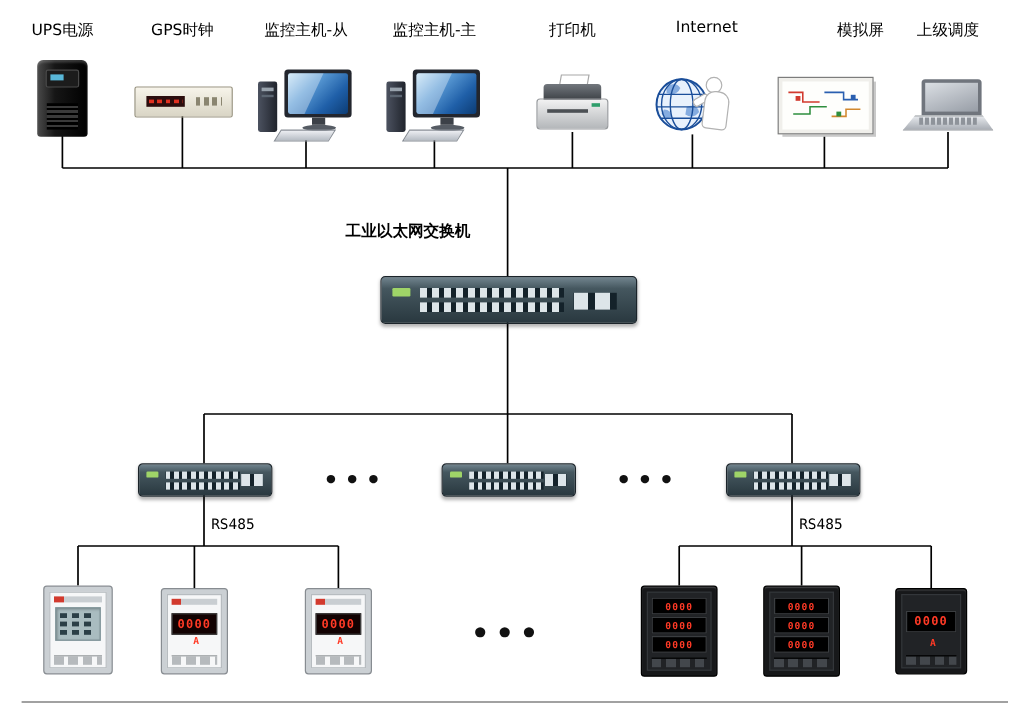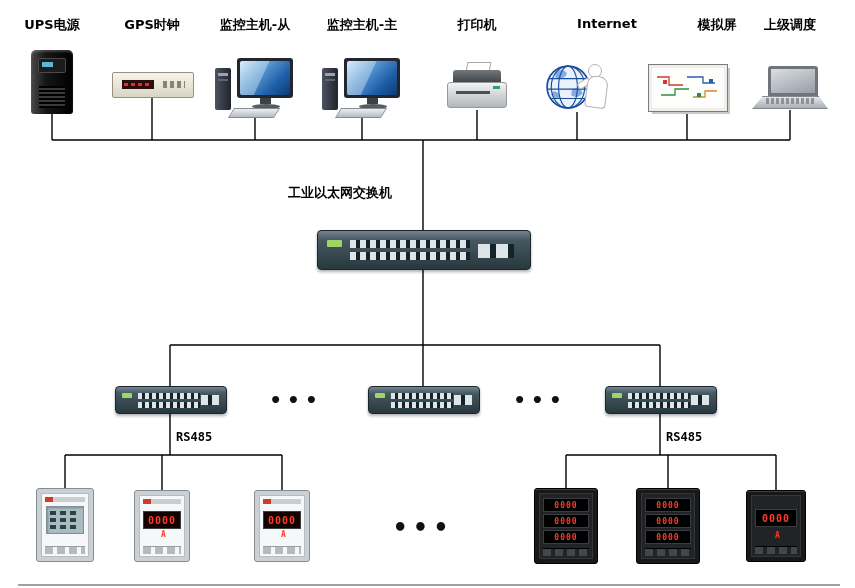--- a/index.html
+++ b/index.html
@@ -2,23 +2,23 @@
 <html><head>
 <meta charset="utf-8">
 <style>
   html,body{margin:0;padding:0;background:#fff;}
   .canvas{
     position:relative;width:855px;height:588px;background:#ffffff;overflow:hidden;
     font-family:"DejaVu Sans","Liberation Sans",sans-serif;color:#000;
   }
   .wires{position:absolute;left:0;top:0;width:855px;height:588px;}
 
-  .lbl{position:absolute;top:16px;height:18px;font-size:13px;font-weight:bold;text-align:center;white-space:nowrap;}
+  .lbl{position:absolute;top:16px;height:18px;font-size:13px;font-weight:normal;text-align:center;white-space:nowrap;}
   .txt{position:absolute;font-size:13px;font-weight:bold;white-space:nowrap;}
-  .rs{position:absolute;font-size:12px;font-weight:bold;font-family:"DejaVu Sans Mono",monospace;}
+  .rs{position:absolute;font-size:12px;font-weight:normal;font-family:"DejaVu Sans Mono",monospace;}
   .dots{position:absolute;font-weight:bold;letter-spacing:5px;text-align:center;color:#111;}
 
   .dev{position:absolute;}
 
   
   .ic-ups{width:42px;height:64px;background:linear-gradient(90deg,#4a4a4a,#161616 35%,#000);border-radius:5px 5px 3px 3px;box-shadow:inset 0 2px 2px rgba(255,255,255,.2);}
   .ic-ups .panel{position:absolute;top:8px;left:7px;right:7px;height:13px;background:#1c1c1c;border:1px solid #4a4a4a;border-radius:2px;}
   .ic-ups .led{position:absolute;top:12px;left:11px;width:11px;height:5px;background:#59b7d8;}
   .ic-ups .vents{position:absolute;bottom:6px;left:8px;right:8px;height:22px;background:repeating-linear-gradient(0deg,#000 0 2px,#3a3a3a 2px 4px);}
 
@@ -138,21 +138,21 @@
 
       <line x1="18" y1="585" x2="840" y2="585" stroke="#444" stroke-width="1"></line>
     </g>
   </svg>
 
   <div class="lbl" style="left:12px;width:80px">UPS电源</div>
   <div class="lbl" style="left:112px;width:80px">GPS时钟</div>
   <div class="lbl" style="left:205px;width:100px">监控主机-从</div>
   <div class="lbl" style="left:312px;width:100px">监控主机-主</div>
   <div class="lbl" style="left:437px;width:80px">打印机</div>
-  <div class="lbl" style="left:567px;width:80px">Internet</div>
+  <div class="lbl" style="left:549px;width:80px">Internet</div>
   <div class="lbl" style="left:677px;width:80px">模拟屏</div>
   <div class="lbl" style="left:750px;width:80px">上级调度</div>
 
   <div class="dev ic-ups" style="left:31px;top:50px">
     <div class="panel"></div>
     <div class="led"></div>
     <div class="vents"></div>
   </div>
 
   <div class="dev ic-gps" style="left:112px;top:72px">

